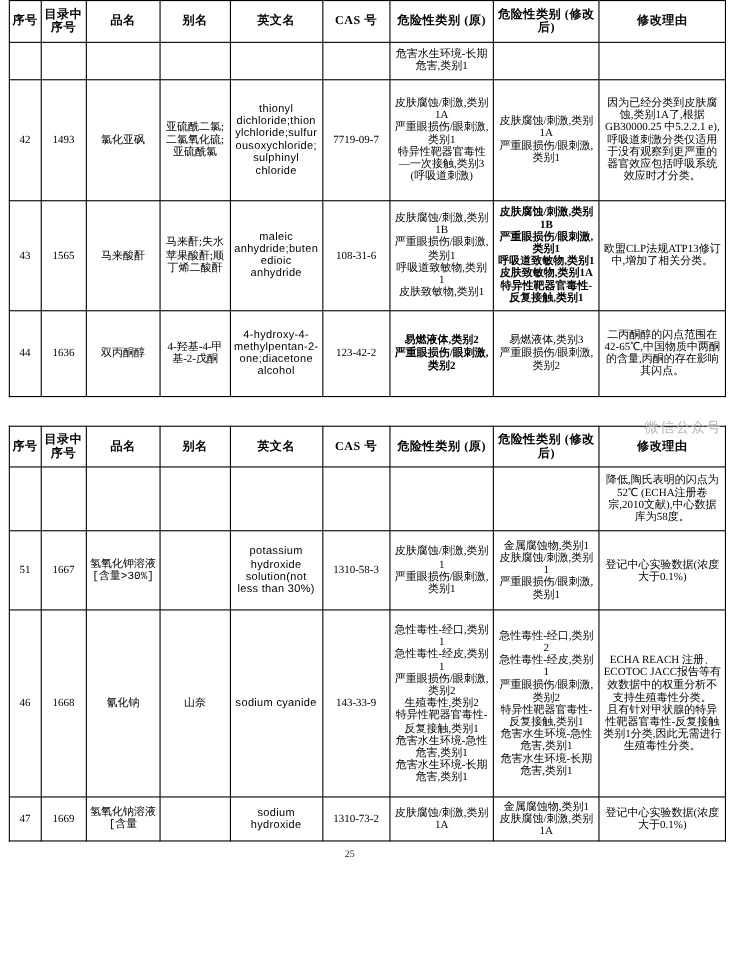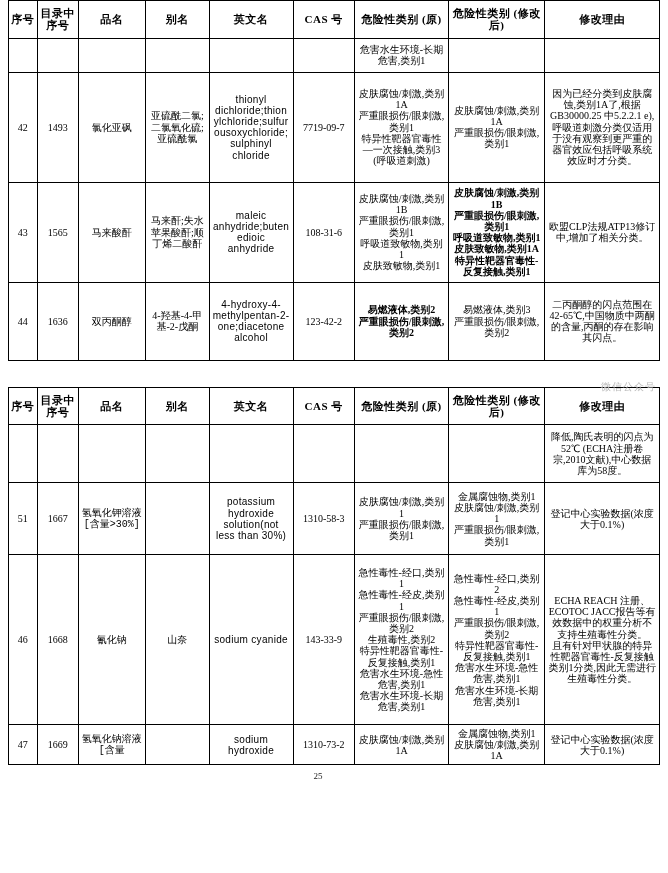--- a/index.html
+++ b/index.html
@@ -87,21 +87,21 @@
     font-size: 9px;
     margin-top: 6px;
     color: #222;
   }
   .page-gap {
     height: 26px;
   }
   .watermark {
     position: absolute;
     right: 12px;
-    font-size: 10px;
+    font-size: 13px;
     color: #b9b9b9;
     letter-spacing: 1px;
     pointer-events: none;
   }
   .wm1 { top: 380px; }
 </style>
 </head>
 <body>
 
 <div class="page">

